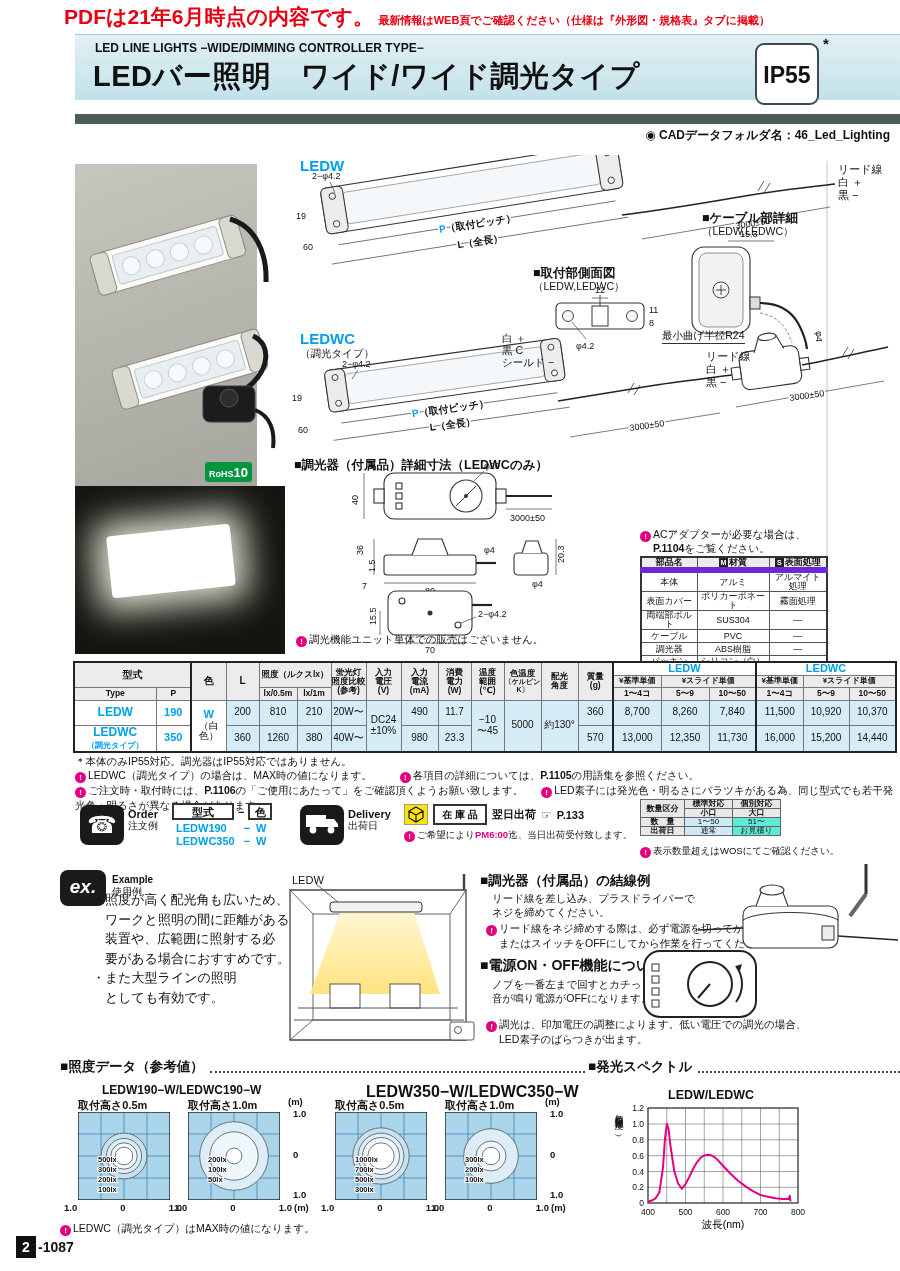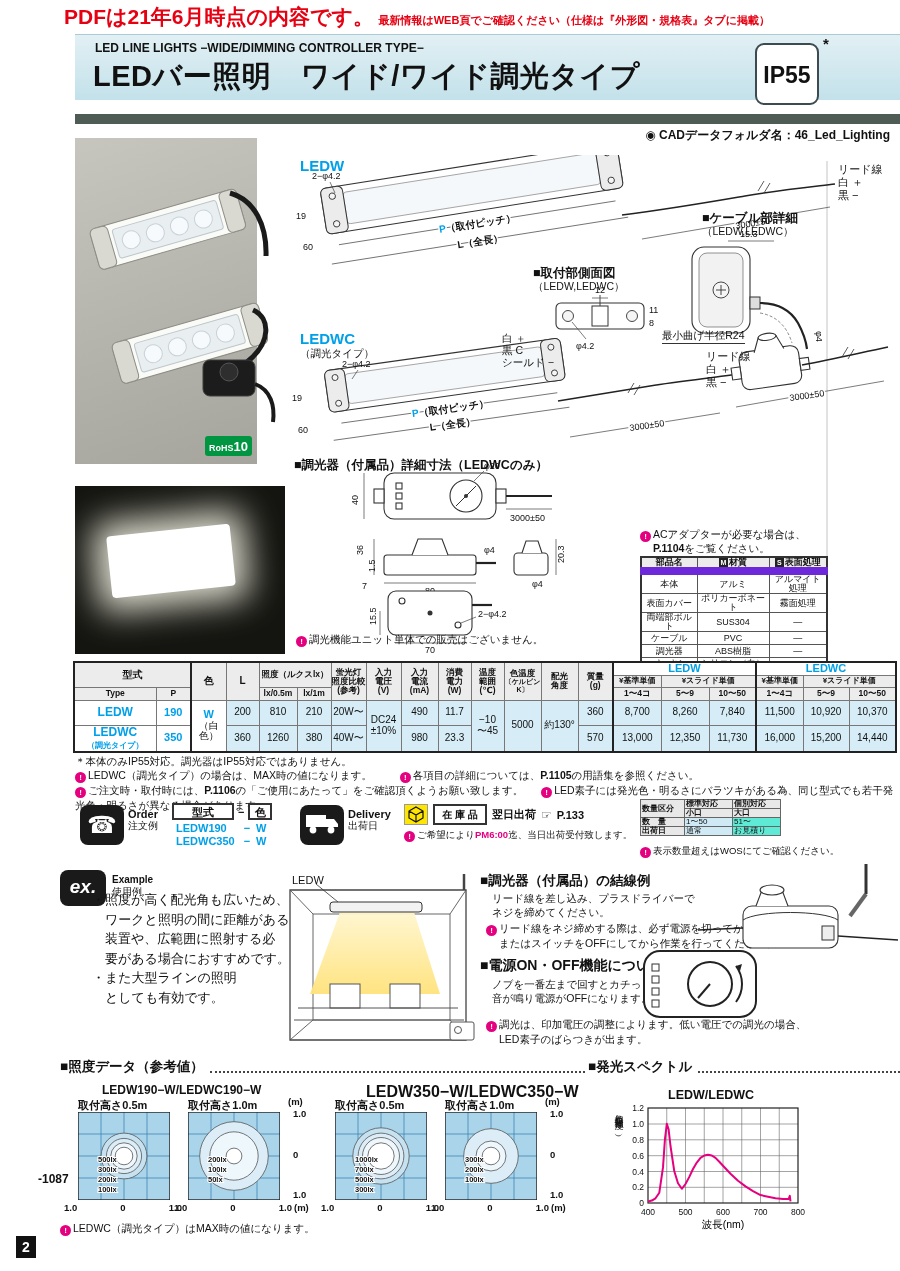--- a/index.html
+++ b/index.html
@@ -28,36 +28,36 @@
 .dim{stroke:#444;stroke-width:.7}
 .cab{fill:none;stroke:#222;stroke-width:1.6}
 .cab2{fill:none;stroke:#222;stroke-width:2.2}
 .dt{font-size:9px;fill:#111}
 .dtb{font-size:10px;font-weight:bold;fill:#111}
 .halo{paint-order:stroke;stroke:#fff;stroke-width:3px}
 .cyf{fill:#00a0e9}
 
 #mat{border-collapse:collapse;font-size:9px}
 #mat td,#mat th{border:1px solid #555;padding:0 1px;text-align:center;height:13px;line-height:1}
-#mat tr.hd td{background:#ececec;font-weight:bold;border-bottom:8px solid #6d28d9}
+#mat tr.hd td{background:#ececec;font-weight:bold;border-bottom:6px solid #6d28d9}
 #mat{border:2px solid #333}
 .sq{display:inline-block;width:9px;height:9px;background:#222;color:#fff;font-size:7px;line-height:9px;text-align:center;font-weight:bold;margin-right:1px}
 
 #spec{border-collapse:collapse;table-layout:fixed;border:2px solid #222;background:#fff}
 #spec td{border:1px solid #777;padding:0;text-align:center;vertical-align:middle;overflow:hidden;line-height:1.05}
 #spec .hh{background:#ececec;font-size:8.5px;font-weight:bold}
 #spec .bc{background:#d6ecf6;font-size:10px}
 #spec .tc{color:#00a0e9;font-weight:bold;font-size:12px;background:#fff}
 #spec .gh{color:#00a0e9;font-weight:bold;font-size:11px;background:#fff}
 #spec .bl{border-left:2px solid #222}
 #spec tr.h1{height:12px}#spec tr.h2{height:12px}#spec tr.h3{height:13px}
 #spec tr.d1{height:25px}#spec tr.d2{height:24px}
 
 #qty{border-collapse:collapse;font-size:8px;border:1.5px solid #333}
-#qty td{border:1px solid #666;height:9px;line-height:1;padding:0 1px}
+#qty td{border:1px solid #666;text-align:center;height:9px;line-height:1;padding:0 1px}
 #qty .hd{background:#e8e8e8;font-weight:bold}
 #qty .blc{background:#cfe9f5}
 #qty .pkc{background:#5eead4}
 
 .icontile{background:#1a1a1a;border-radius:8px;color:#fff;text-align:center}
 .boxedlabel{border:2px solid #333;background:#fff;text-align:center}
 
 .ring-label{font-size:7.5px;fill:#111;font-weight:bold;paint-order:stroke;stroke:#fff;stroke-width:2px}
 .gline{stroke:#3f87b4;stroke-width:.8}
 .tick{font-size:8.5px;fill:#111}
@@ -82,21 +82,21 @@
       <div style="font-size:23px;font-weight:bold;line-height:60px">IP55</div>
     </div>
     <div class="abs b" style="left:748px;top:0;font-size:15px">*</div>
   </div>
   <div id="underband" class="abs" style="left:75px;top:114px;width:825px;height:10px"></div>
   <div class="abs b" style="left:560px;top:127px;width:330px;text-align:right;font-size:12px">
     <span>◉</span>
     <span>CADデータフォルダ名：46_Led_Lighting</span>
   </div>
 
-  <div id="photo1" class="abs" style="left:75px;top:138px;width:182px;height:326px">
+  <div id="photo1" class="abs" style="left:75px;top:164px;width:182px;height:326px">
     <svg width="210" height="326" viewBox="0 0 210 326">
       <g transform="translate(14,92) rotate(-16)">
         <rect x="0" y="0" width="152" height="42" rx="6" fill="#fafaf7" stroke="#8d8d86"></rect>
         <rect x="0" y="0" width="18" height="42" rx="5" fill="#d9d9d2" stroke="#8d8d86"></rect>
         <rect x="134" y="0" width="18" height="42" rx="5" fill="#d9d9d2" stroke="#8d8d86"></rect>
         <rect x="22" y="6" width="108" height="30" rx="3" fill="#e9eef1" stroke="#bcc6cb"></rect>
         <circle cx="38" cy="21" r="9" fill="#f6fafc" stroke="#c7d2d8"></circle>
           <circle cx="63" cy="21" r="9" fill="#f6fafc" stroke="#c7d2d8"></circle>
           <circle cx="88" cy="21" r="9" fill="#f6fafc" stroke="#c7d2d8"></circle>
           <circle cx="113" cy="21" r="9" fill="#f6fafc" stroke="#c7d2d8"></circle>
@@ -804,15 +804,15 @@
       <text x="44" y="115">400</text>
         <text x="81.5" y="115">500</text>
         <text x="119" y="115">600</text>
         <text x="156.5" y="115">700</text>
         <text x="194" y="115">800</text>
     </g>
     <text x="119" y="128" text-anchor="middle" style="font-size:10.5px">波長(nm)</text>
   </svg>
 
   <div class="abs" style="left:16px;top:1236px;width:20px;height:22px;background:#111;color:#fff;text-align:center;font-weight:bold;font-size:14px;line-height:22px">2</div>
-  <div class="abs b" style="left:38px;top:1172px;font-size:12px">-1087</div>
+  <div class="abs b" style="left:38px;top:1239px;font-size:14px">-1087</div>
 
 </div>
 
 </body></html>

